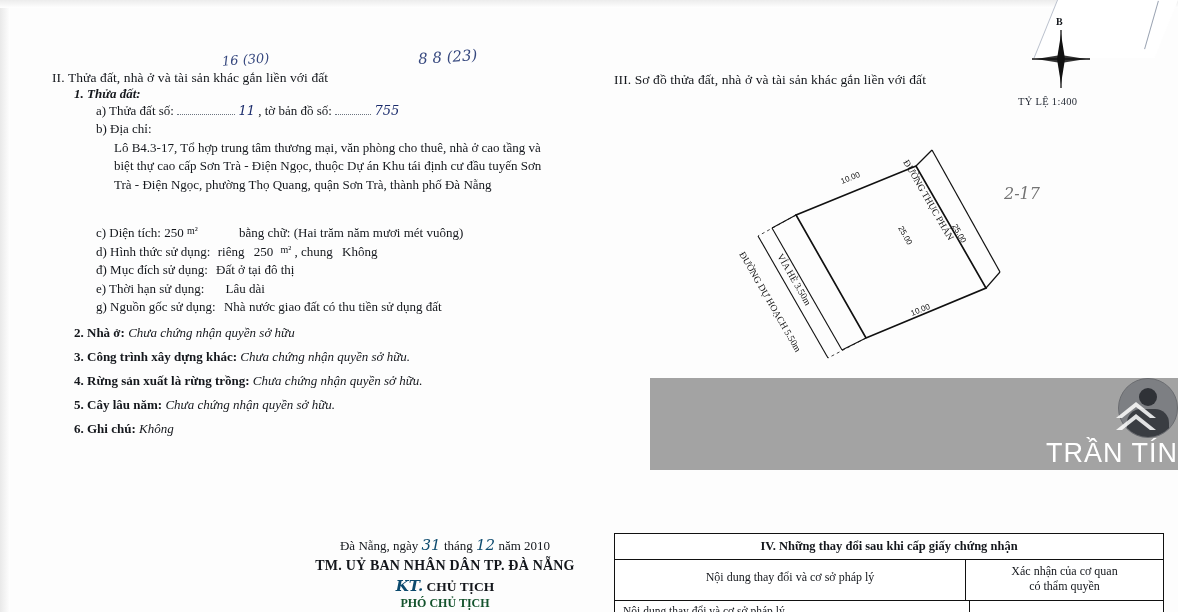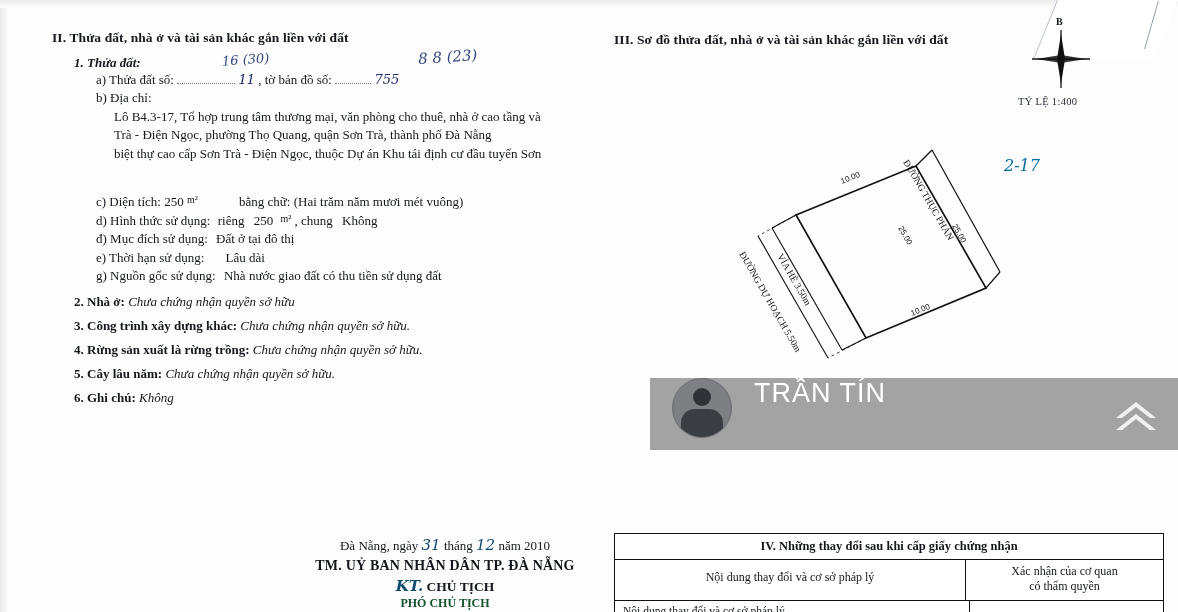--- a/index.html
+++ b/index.html
@@ -37,29 +37,30 @@
     background: #9aa3b2;
     transform: rotate(16deg);
   }
 
   
   .left-col {
     position: absolute;
     left: 52px; top: 30px; width: 520px;
   }
   .sec-title {
-    font-weight: 700;
+    font-weight: 400;
     font-size: 13.5px;
     letter-spacing: 0.1px;
+    margin-top: 40px;
   }
   .sub-it {
     font-style: italic;
     font-weight: 700;
     font-size: 13px;
-    margin-top: 9px;
+    margin-top: 0;
   }
   .line {
     font-size: 13px;
     line-height: 1.42;
   }
   .ind1 { padding-left: 22px; }
   .ind2 { padding-left: 44px; }
   .hand {
     font-family: "DejaVu Serif", serif;
     color: #1a2b6b;
@@ -115,42 +116,43 @@
     position: absolute; left: 1030px; top: 28px; width: 62px; height: 62px;
   }
   .compass .n {
     position: absolute; left: 26px; top: -12px; font-size: 10px; font-weight:700;
   }
   .scale-label {
     position: absolute; left: 1018px; top: 96px;
     font-size: 10.5px; letter-spacing: .3px; color: #1f2530;
   }
   .plot-code {
-    position: absolute; left: 1004px; top: 156px;
+    position: absolute; left: 1004px; top: 184px;
     font-family: "DejaVu Serif", serif; font-style: italic;
-    color: #0369a1; font-size: 16px;
+    color: #737373; font-size: 16px;
   }
 
   
   .drawing { position: absolute; left: 700px; top: 140px; width: 330px; height: 240px; }
   .road-label {
     position: absolute;
     font-size: 9.5px;
     white-space: nowrap;
     color: #111;
   }
 
   
   .watermark {
     position: absolute;
     left: 650px; top: 378px;
-    width: 528px; height: 72px;
+    width: 528px; height: 92px;
     background: rgba(128,128,128,0.72);
     display: flex;
-    align-items: flex-start;
+    align-items: flex-end;
+    flex-direction: column;
   }
   .wm-avatar {
     width: 58px; height: 58px; border-radius: 50%;
     margin-left: 22px;
     background: #7d7f83;
     overflow: hidden;
     position: relative;
     border: 1px solid #6a6c70;
   }
   .wm-avatar .head {
@@ -241,22 +243,22 @@
       <span class="hand">11</span>
       <span>, tờ bản đồ số:</span>
       <span class="dotted-underline" style="min-width:36px;"></span>
       <span class="hand">755</span>
     </div>
 
     <div class="line ind2">
       <span>b) Địa chỉ:</span>
     </div>
     <div class="line" style="padding-left:62px;">Lô B4.3-17, Tổ hợp trung tâm thương mại, văn phòng cho thuê, nhà ở cao tầng và</div>
+    <div class="line" style="padding-left:62px;">biệt thự cao cấp Sơn Trà - Điện Ngọc, thuộc Dự án Khu tái định cư đầu tuyến Sơn</div>
     <div class="line" style="padding-left:62px;">Trà - Điện Ngọc, phường Thọ Quang, quận Sơn Trà, thành phố Đà Nẵng</div>
-    <div class="line" style="padding-left:62px;">biệt thự cao cấp Sơn Trà - Điện Ngọc, thuộc Dự án Khu tái định cư đầu tuyến Sơn</div>
 
     <div style="height:30px;"></div>
 
     <div class="line ind2">
       <span>c) Diện tích:</span>
       <span>250</span>
       <span style="font-size:10px;vertical-align:top;">m²</span>
       <span style="margin-left:6px;padding-left:32px;">bằng chữ:</span>
       <span>(Hai trăm năm mươi mét vuông)</span>
     </div>

